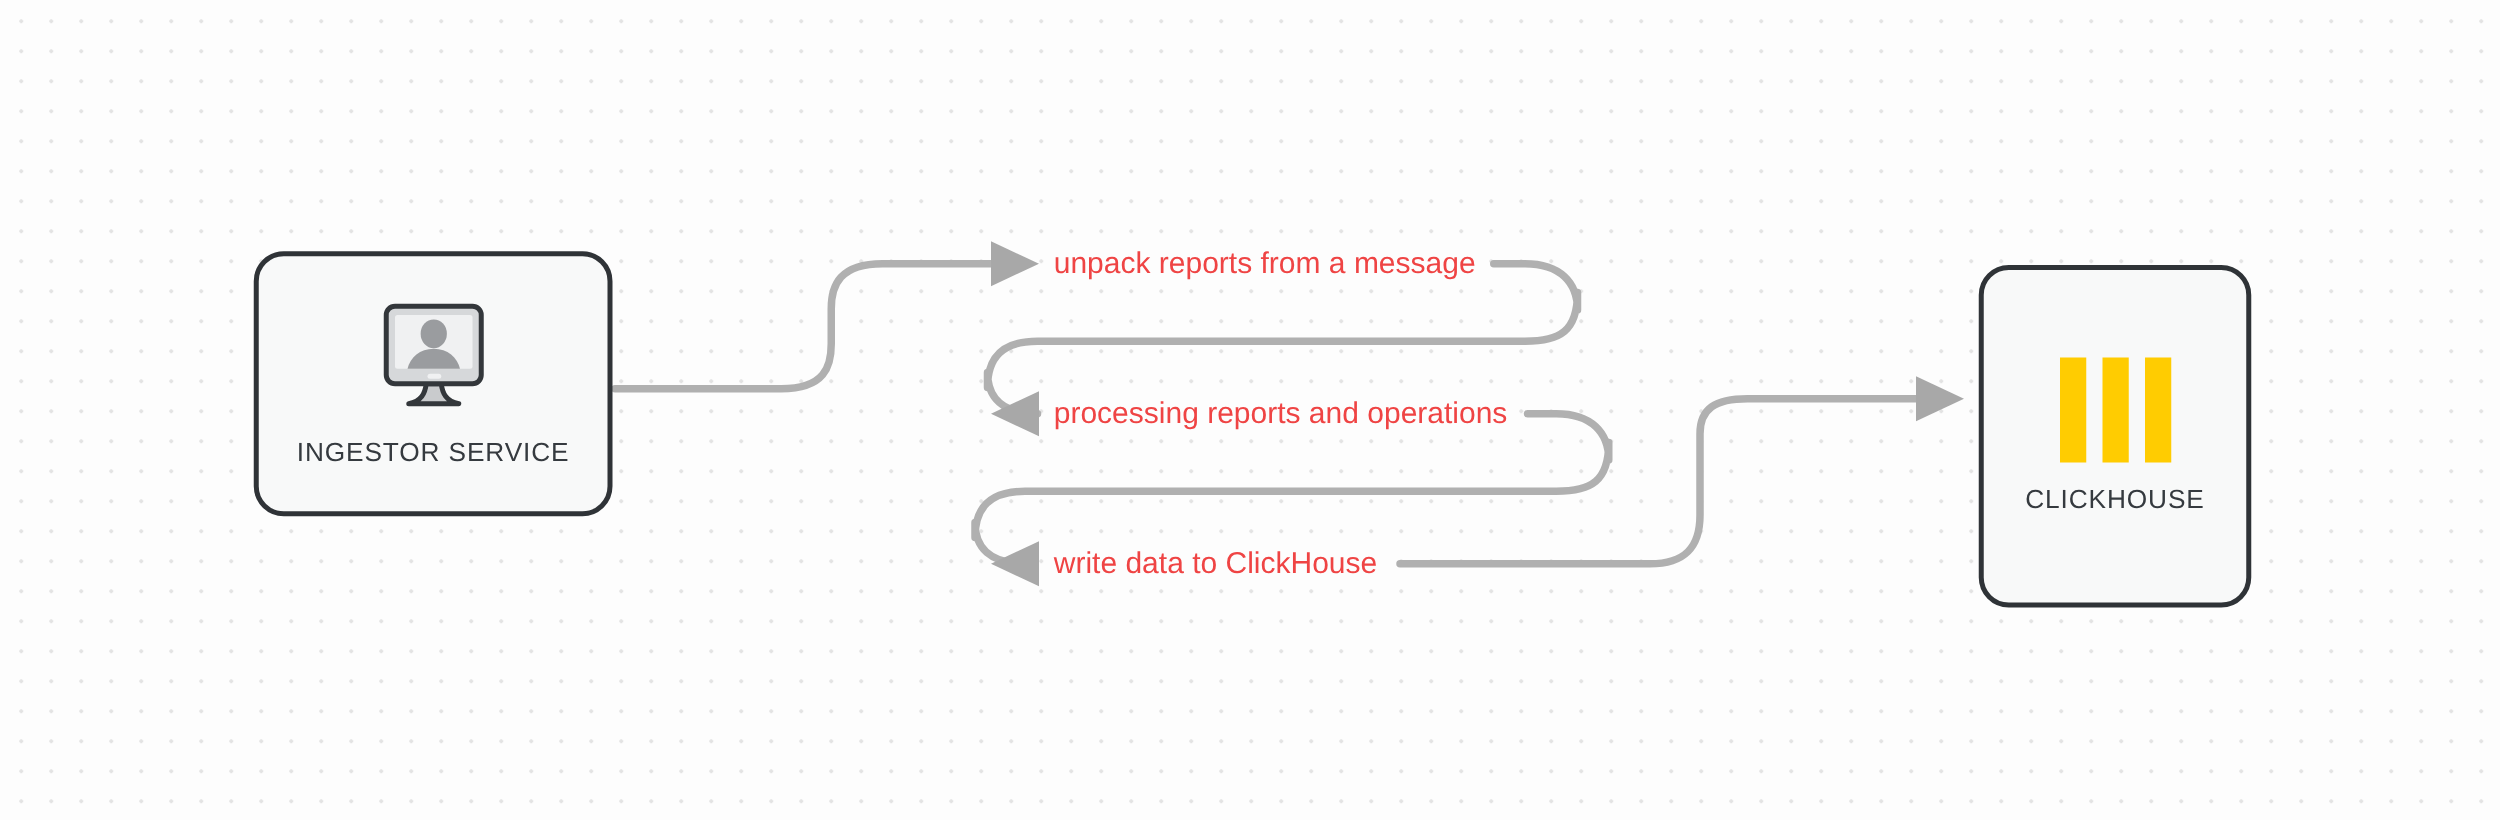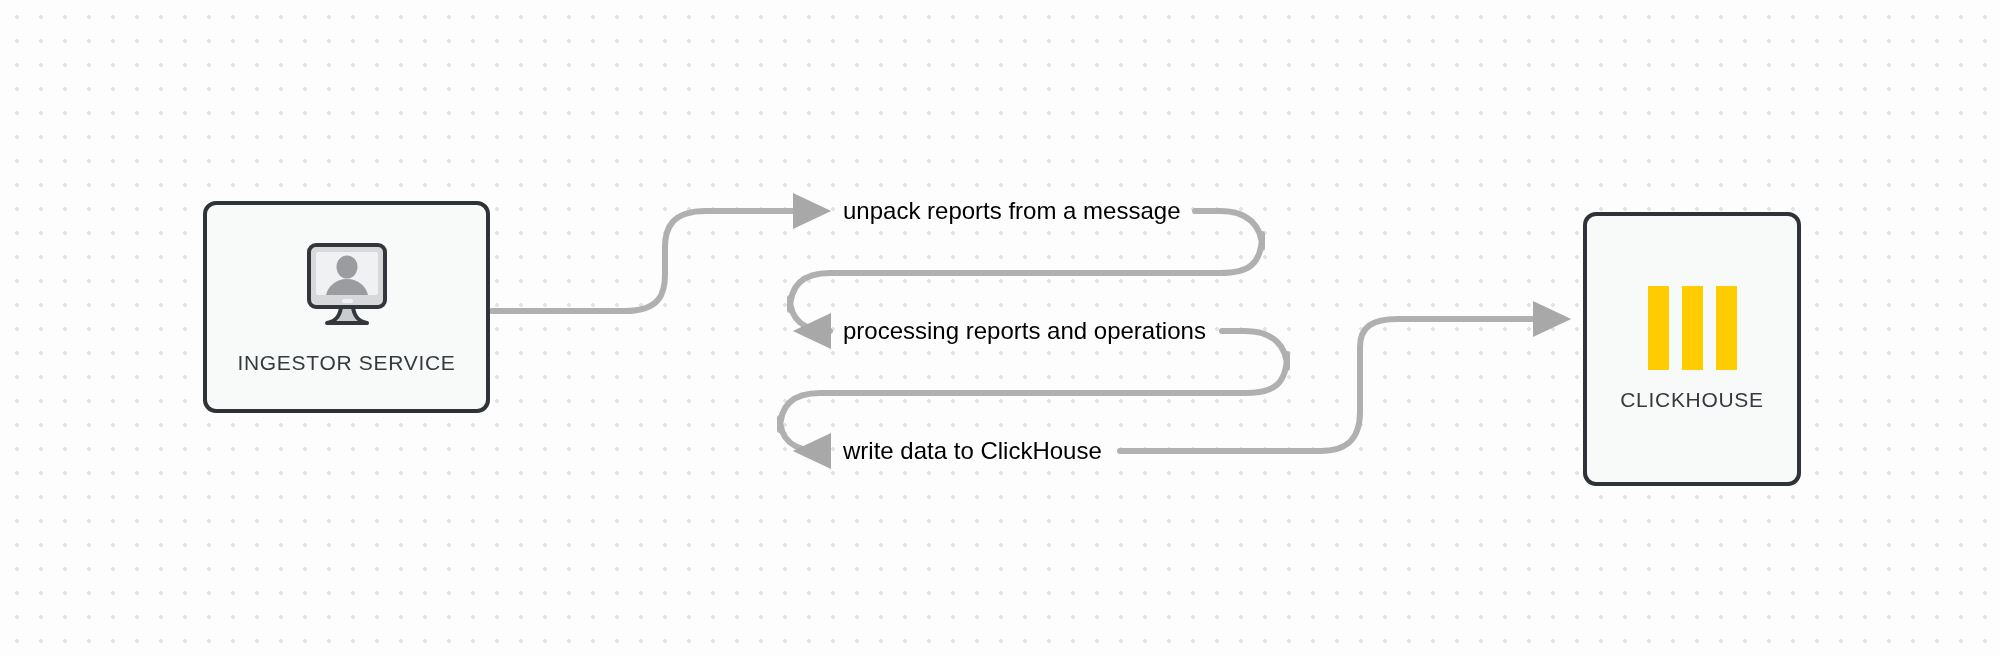--- a/index.html
+++ b/index.html
@@ -28,21 +28,21 @@
     width: 2000px;
     height: 656px;
   }
 
   
   .node {
     position: absolute;
     box-sizing: border-box;
     background: #f8f9f9;
     border: 4px solid #2f3337;
-    border-radius: 13px;
+    border-radius: 24px;
     display: flex;
     flex-direction: column;
     align-items: center;
     justify-content: center;
   }
 
   .node-ingestor {
     left: 203px;
     top: 201px;
     width: 287px;
@@ -84,21 +84,21 @@
   .ch-bar {
     width: 21px;
     height: 84px;
     background: #ffcc01;
   }
 
   
   .edge-label {
     position: absolute;
     font-size: 24px;
-    color: #000000;
+    color: #ef4444;
     white-space: nowrap;
     line-height: 1;
     background: #fdfdfd;
     padding: 3px 7px;
     transform: translateY(-50%);
   }
 </style>
 </head>
 <body>
 

